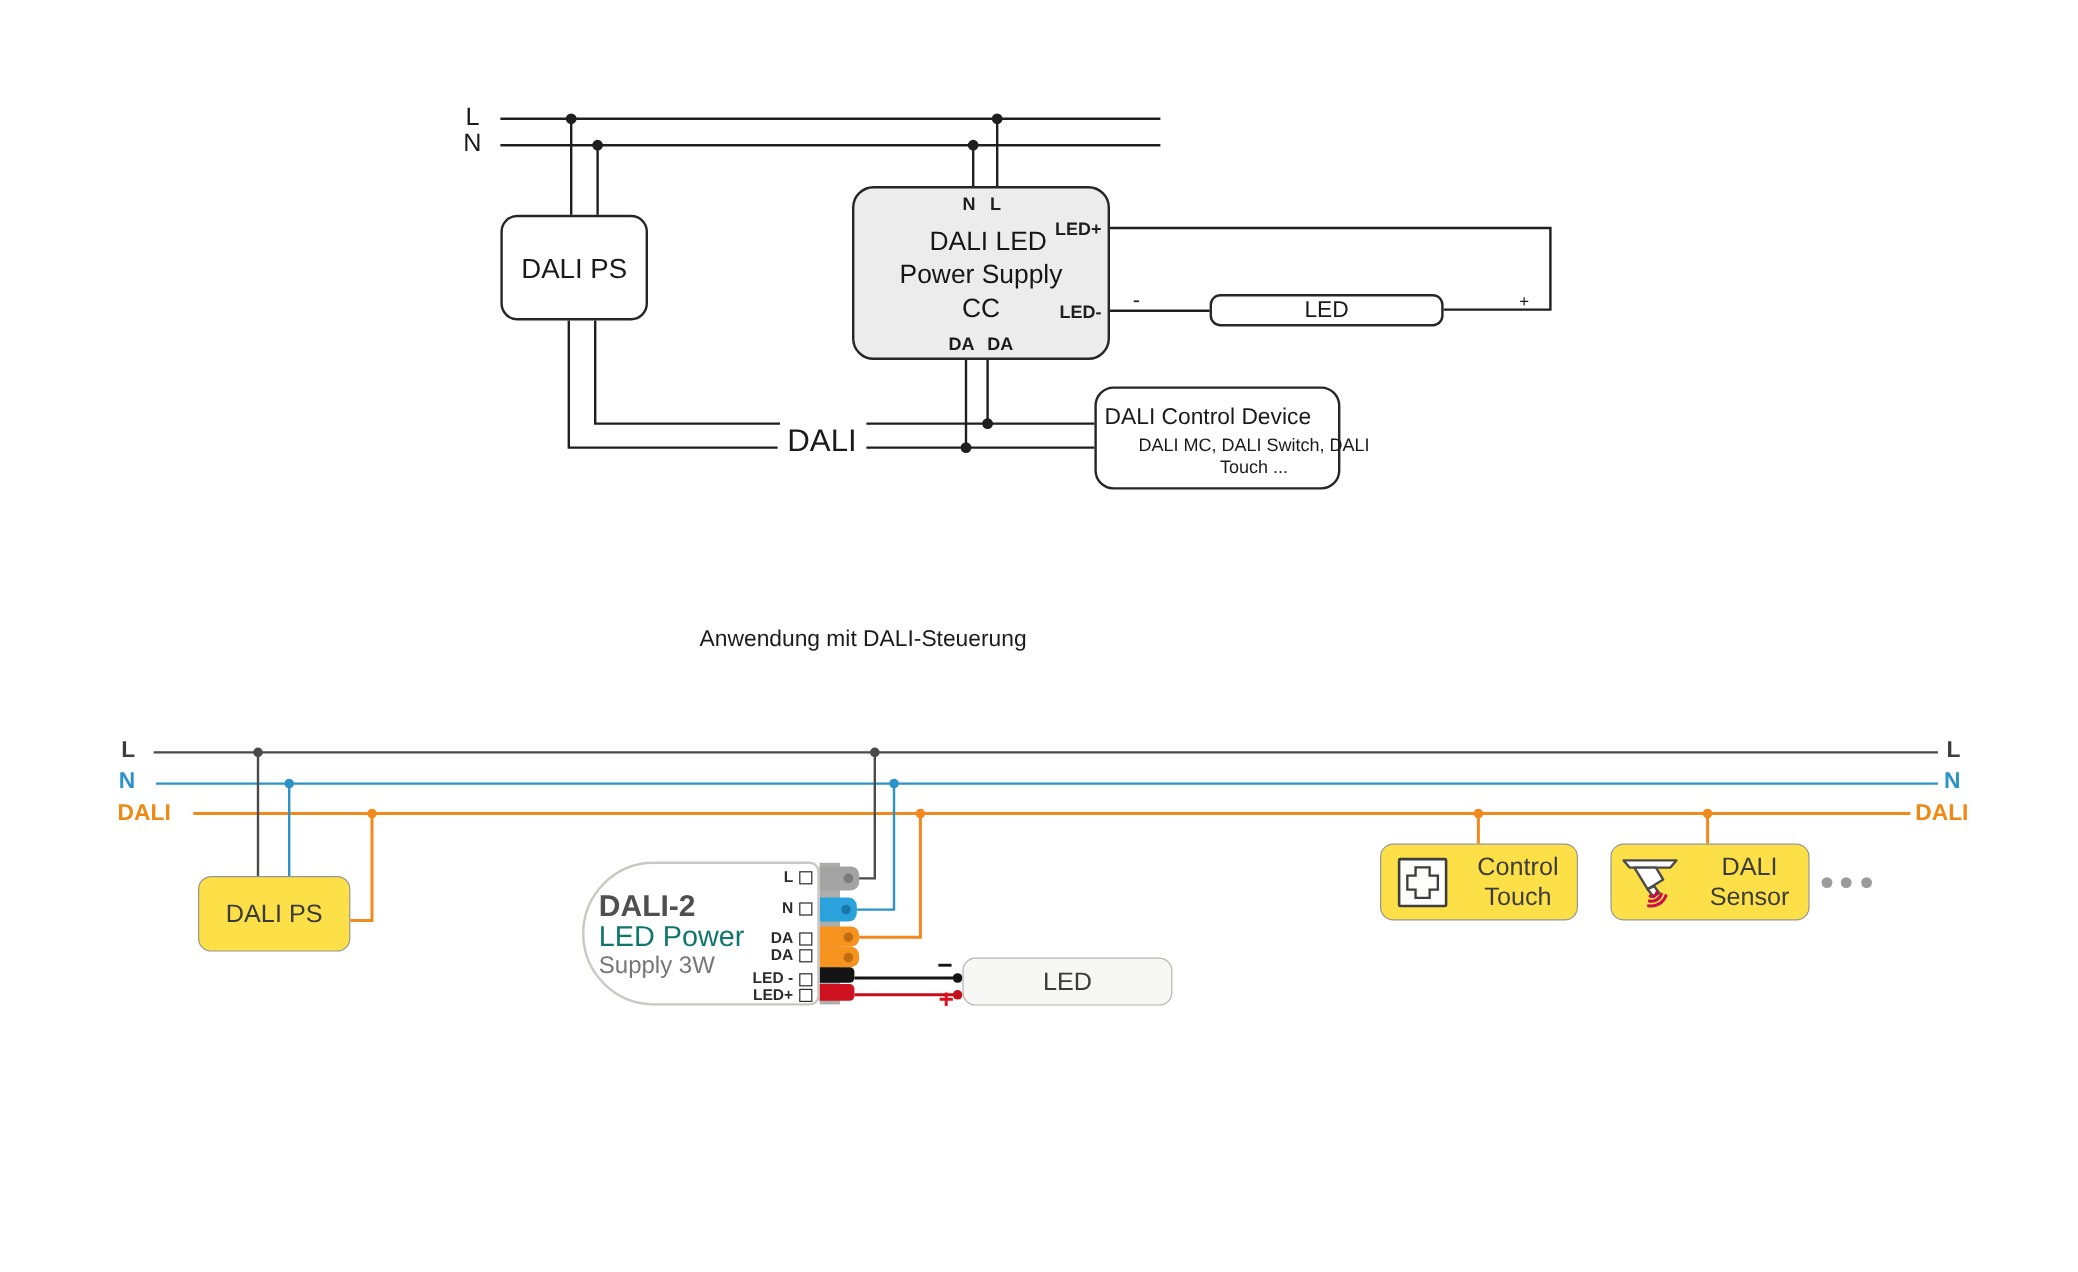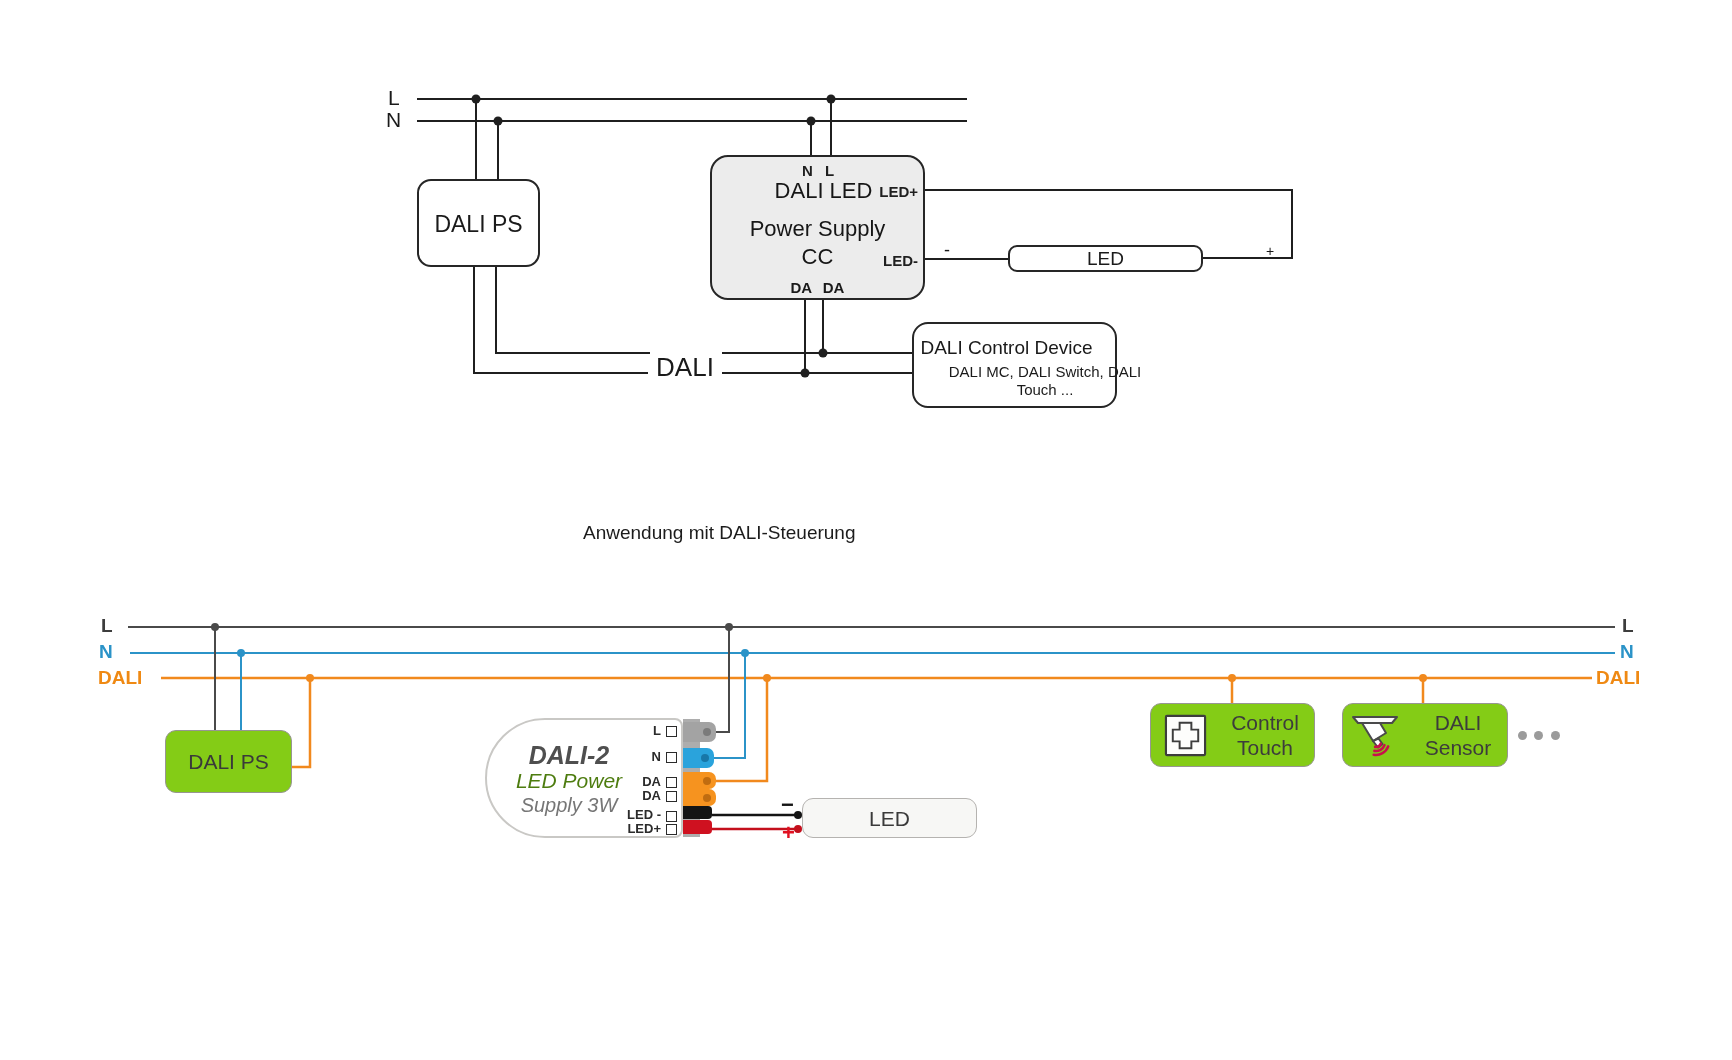--- a/index.html
+++ b/index.html
@@ -7,21 +7,21 @@
         font-family:"Liberation Sans",sans-serif;color:#1a1a1a;}
   .abs{position:absolute;box-sizing:border-box;}
   svg.wires{position:absolute;left:0;top:0;pointer-events:none;}
   .lbl{position:absolute;white-space:nowrap;}
   
   .tbox{position:absolute;box-sizing:border-box;background:#fff;border:2px solid #262626;border-radius:14px;}
   .psu{background:#ececec;border-radius:18px;}
   .psu-term{position:absolute;font-size:15px;font-weight:600;color:#1f1f1f;}
   .psu-name{position:absolute;left:0;right:0;text-align:center;font-size:22px;line-height:28px;color:#161616;}
   
-  .bbox{position:absolute;box-sizing:border-box;background:#84cc16;border:1.5px solid #979692;border-radius:11px;
+  .bbox{position:absolute;box-sizing:border-box;background:#fde047;border:1.5px solid #979692;border-radius:11px;
         color:#3a3a3a;}
   .devbody{position:absolute;box-sizing:border-box;background:#fff;border:2px solid #c9c8c5;
            border-radius:60px 8px 8px 60px;}
   .trow{position:absolute;display:flex;align-items:center;gap:5px;height:14px;}
   .trow span.tl{font-size:13px;font-weight:bold;color:#2b2b2b;line-height:14px;}
   .tsq{width:9px;height:9px;border:1.6px solid #2b2b2b;background:#fff;display:inline-block;}
   .clamp{position:absolute;border-radius:0 7px 7px 0;}
   .clampdot{position:absolute;right:5px;top:50%;transform:translate(0,-50%);width:8px;height:8px;border-radius:50%;}
   .dot9{position:absolute;width:9px;height:9px;border-radius:50%;background:#9b9b9b;}
   .ctext{font-size:21px;line-height:25px;color:#3c3c3c;text-align:center;}
@@ -96,21 +96,21 @@
   <div class="lbl" style="left:388px;top:86px;font-size:21px;">L</div>
   <div class="lbl" style="left:386px;top:108px;font-size:21px;">N</div>
 
   <div class="tbox" style="left:417px;top:179px;width:123px;height:88px;">
     <div class="abs" style="left:0;right:0;top:30px;text-align:center;font-size:23px;">DALI PS</div>
   </div>
 
   <div class="tbox psu" style="left:710px;top:155px;width:215px;height:145px;">
     <span class="psu-term" style="left:90px;top:5px;">N</span>
     <span class="psu-term" style="left:113px;top:5px;">L</span>
-    <div class="psu-name" style="top:20px;padding-left:12px;">DALI LED</div>
+    <div class="psu-name" style="top:30px;padding-left:12px;">DALI LED</div>
     <div class="psu-name" style="top:58px;">Power Supply</div>
     <div class="psu-name" style="top:86px;">CC</div>
     <span class="psu-term" style="right:5px;top:26px;">LED+</span>
     <span class="psu-term" style="right:5px;top:95px;">LED-</span>
     <div class="abs" style="left:0;right:0;top:122px;text-align:center;font-size:15px;font-weight:600;word-spacing:7px;">DA DA</div>
   </div>
 
   <div class="lbl" style="left:944px;top:240px;font-size:18px;">-</div>
   <div class="lbl" style="left:1266px;top:243px;font-size:14px;">+</div>
 
@@ -155,23 +155,23 @@
       <span class="clampdot" style="background:#c06c10;"></span>
     </div>
   <div class="clamp" style="left:683px;top:789px;width:33px;height:17px;background:#f6931f;">
       <span class="clampdot" style="background:#c06c10;"></span>
     </div>
   <div class="clamp" style="left:683px;top:806px;width:29px;height:13px;background:#141414;border-radius:0 4px 4px 0;"></div>
   <div class="clamp" style="left:683px;top:820px;width:29px;height:14px;background:#cf1120;border-radius:0 4px 4px 0;"></div>
 
   
   <div class="devbody" style="left:485px;top:718px;width:198px;height:120px;">
-    <div class="abs" style="left:12px;top:22px;width:140px;text-align:center;font-style:italic;">
+    <div class="abs" style="left:12px;top:22px;width:140px;text-align:left;">
       <div style="font-size:25px;font-weight:bold;color:#4f4f4f;line-height:27px;">DALI-2</div>
-      <div style="font-size:21px;color:#4d7c0f;line-height:24px;">LED Power</div>
+      <div style="font-size:24px;color:#0f766e;line-height:24px;">LED Power</div>
       <div style="font-size:20px;color:#767676;line-height:24px;">Supply 3W</div>
     </div>
   </div>
   
   <div class="trow" style="right:1055px;top:724px;">
     <span class="tl">L</span>
       <span class="tsq"></span>
     </div>
   <div class="trow" style="right:1055px;top:750px;">
     <span class="tl">N</span>

